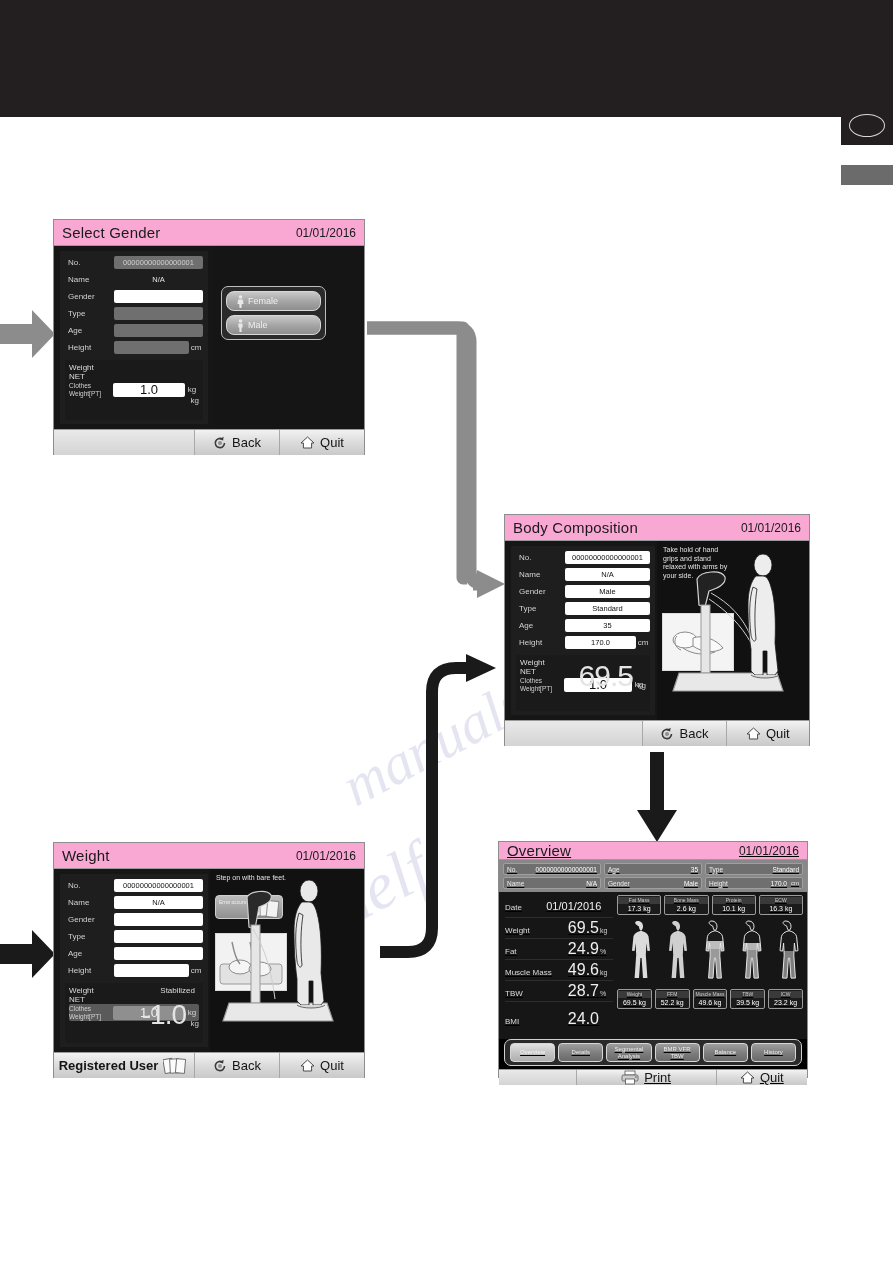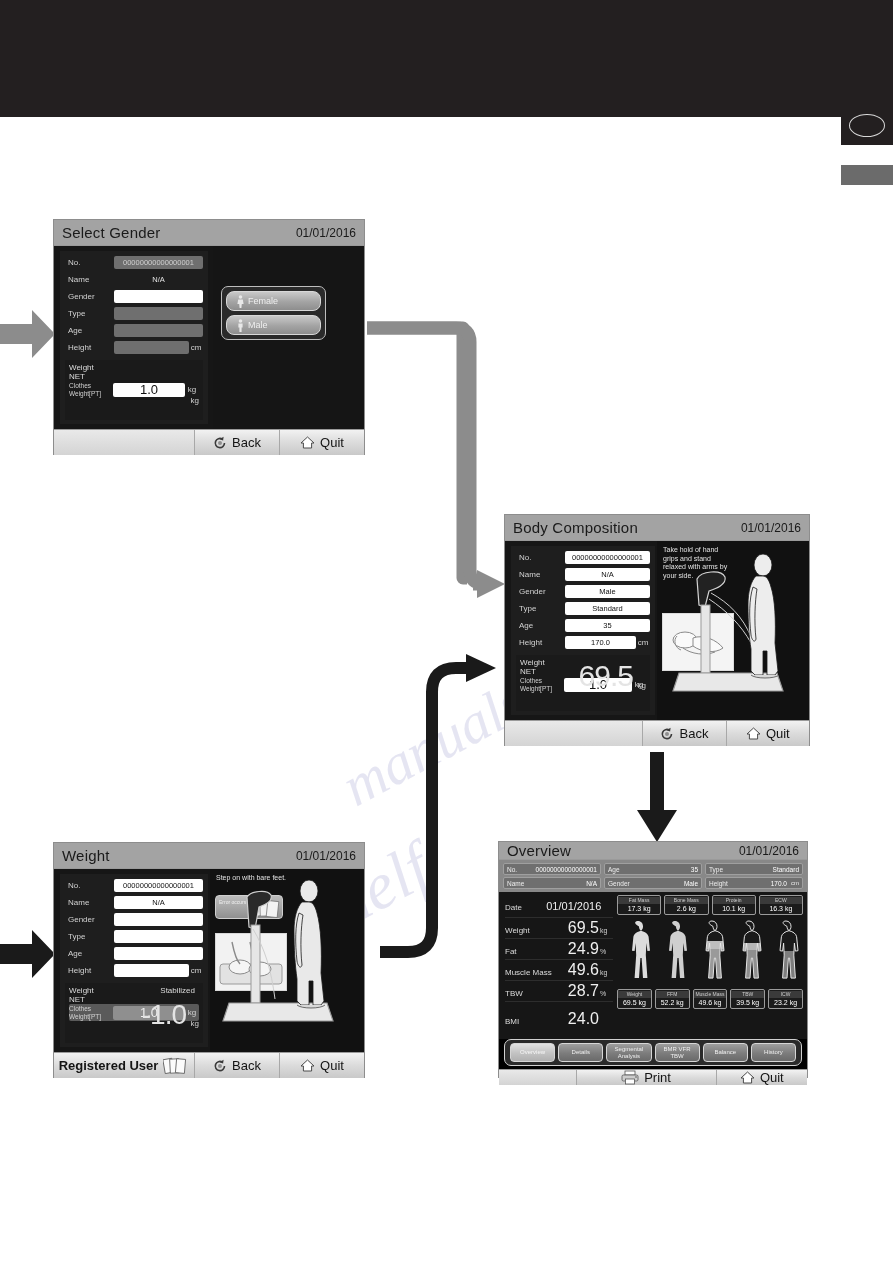--- a/index.html
+++ b/index.html
@@ -22,21 +22,21 @@
     font-style:italic;white-space:nowrap;}
   .wm1{left:520px;top:540px;font-size:60px;transform:rotate(-28deg);}
   .wm2{left:120px;top:900px;font-size:66px;transform:rotate(-28deg);}
   .wm3{left:330px;top:690px;font-size:58px;transform:rotate(-28deg);}
 
   
   .arrow-svg{position:absolute;}
 
   
   .screen{position:absolute;background:#000;border:1px solid #8d8d8d;box-sizing:border-box;}
-  .scr-title{height:26px;background:#a3a3a3;border-bottom:1px solid #9a9a9a;
+  .scr-title{height:26px;background:#f9a8d4;border-bottom:1px solid #9a9a9a;
     display:flex;align-items:center;justify-content:space-between;padding:0 8px;box-sizing:border-box;}
   .scr-title .t{font-size:15px;color:#1a1a1a;letter-spacing:.2px;}
   .scr-title .d{font-size:12px;color:#1a1a1a;}
   .scr-body{position:relative;background:#161616;box-sizing:border-box;}
   .scr-foot{height:26px;background:#d9d9d9;display:flex;border-top:1px solid #9a9a9a;box-sizing:border-box;}
   .foot-cell{display:flex;align-items:center;justify-content:center;gap:5px;
     border-left:1px solid #a8a8a8;box-sizing:border-box;
     background:linear-gradient(180deg,#f2f2f2 0%,#dcdcdc 48%,#c9c9c9 100%);}
   .foot-cell:first-child{border-left:none;}
   .foot-cell .lbl{font-size:13px;color:#141414;}
@@ -434,21 +434,21 @@
       </div>
       <div class="foot-cell" style="flex:1.2;">
         <svg width="15" height="13" viewBox="0 0 15 13">
           <path d="M7.5 1 L14 7 H11.6 V12 H3.4 V7 H1 Z" fill="#ffffff" stroke="#4a4a4a" stroke-width="1"></path>
         </svg>
         <span class="lbl">Quit</span>
       </div>
     </div>
   </div>
 
-  <div class="screen" style="left:498px;top:841px;width:310px;height:237px;display:flex;flex-direction:column;">
+  <div class="screen" style="left:498px;top:841px;width:310px;height:237px;display:flex;flex-direction:column;text-decoration:underline;">
     <div class="scr-title">
       <span class="t">Overview</span>
       <span class="d">01/01/2016</span>
     </div>
 
     <div class="ov-info">
       <div class="line">
         <div class="ov-cell">
           <span class="k">No.</span>
           <span class="v">00000000000000001</span>

